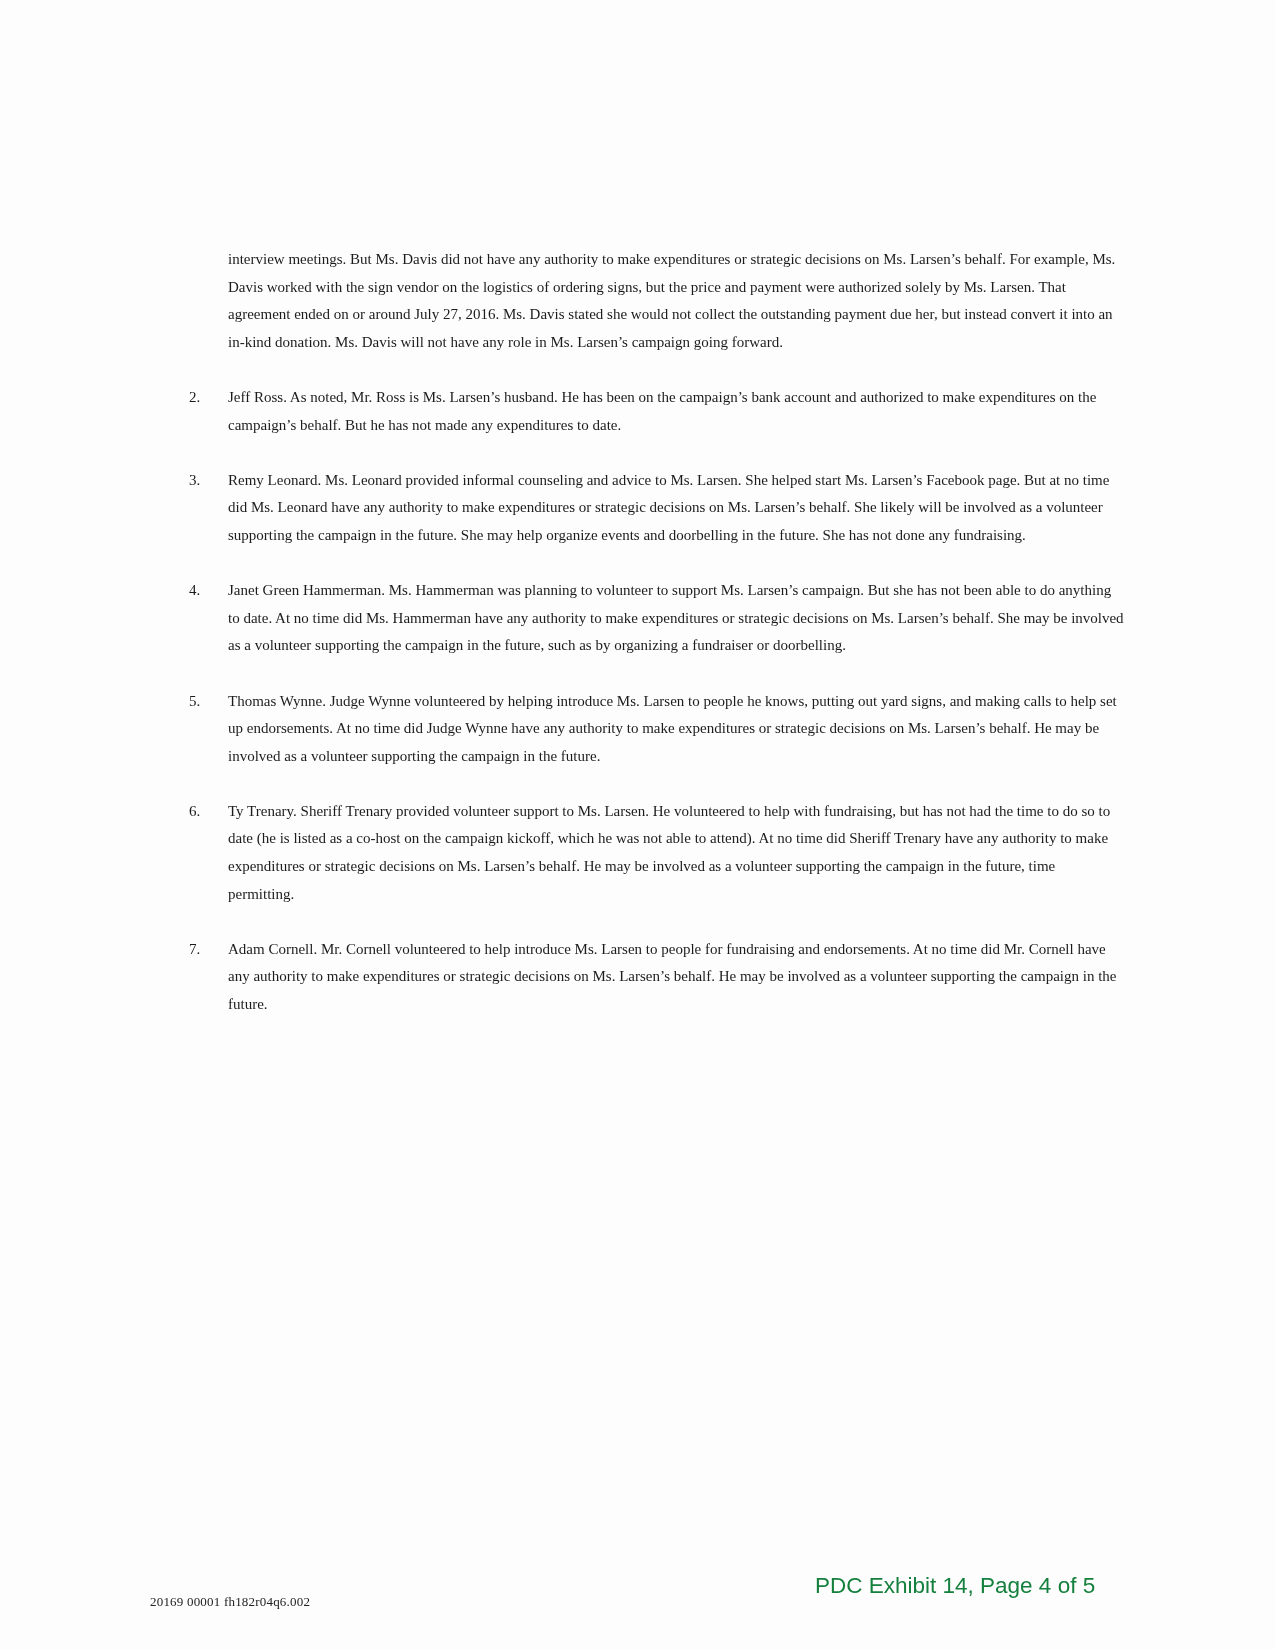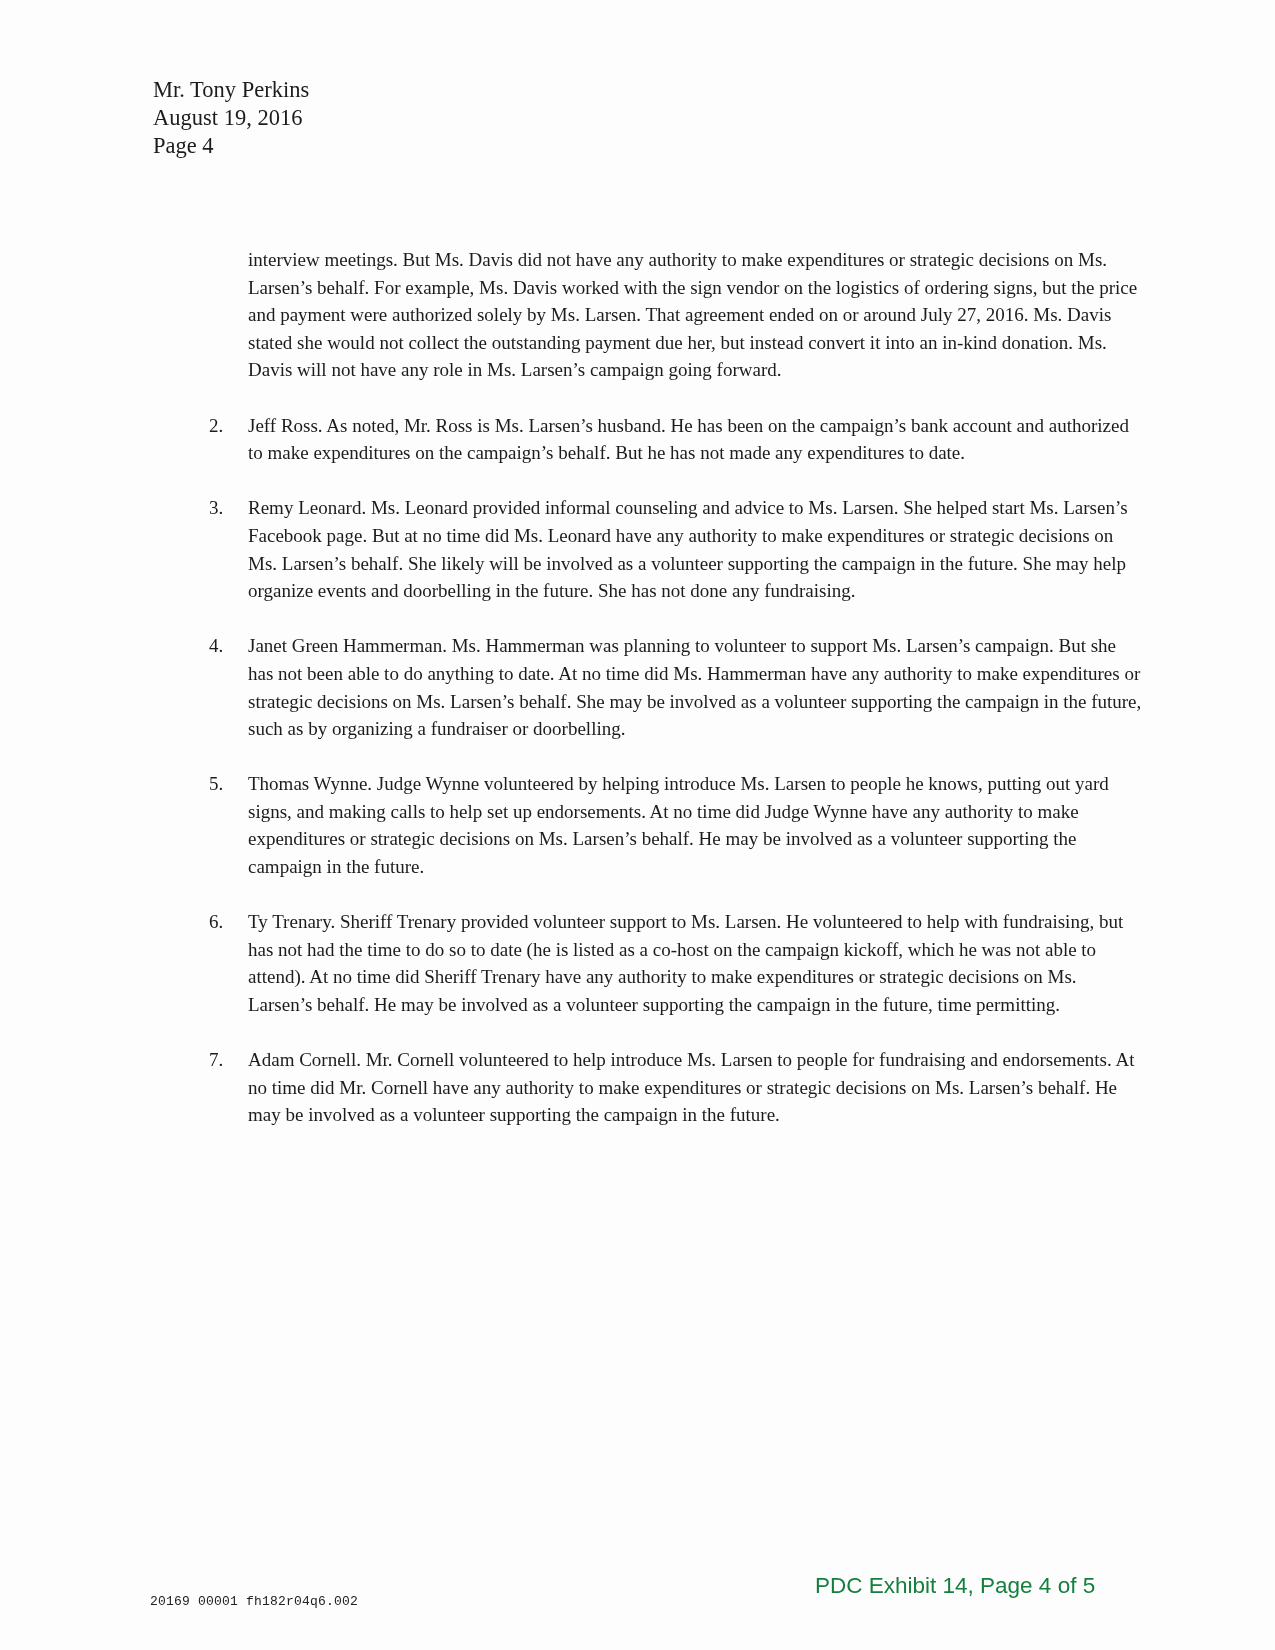--- a/index.html
+++ b/index.html
@@ -9,46 +9,41 @@
     background: #fdfdfd; color: #1c1c1c;
     font-family: "Liberation Serif", "DejaVu Serif", serif;
   }
   .header {
     position: absolute; left: 153px; top: 76px;
     font-size: 22.5px; line-height: 28px;
   }
   .header div { white-space: nowrap; }
   .body {
     position: absolute; left: 189px; top: 246px; width: 940px;
-    font-size: 19px; line-height: 27.6px; margin-left: 20px;
+    font-size: 15px; line-height: 27.6px;
   }
   .para { margin-left: 39px; width: 897px; }
   .item { position: relative; margin-left: 39px; width: 897px; margin-top: 27.6px; }
   .item .num { position: absolute; left: -39px; top: 0; }
   .footer-id {
     position: absolute; left: 150px; top: 1594px;
-    font-family: Liberation Mono, monospace;
+    font-family: Liberation Serif, serif;
     font-size: 13px; color: #222; letter-spacing: 0.2px; text-align: center;
   }
   .footer-exhibit {
     position: absolute; left: 815px; top: 1573px;
     font-family: "Liberation Sans", "DejaVu Sans", sans-serif;
     font-size: 22.5px; color: #15803d; white-space: nowrap;
   }
 </style>
 </head>
 <body>
 
 <div class="page">
 
-  <div class="header">
-    <div>Mr. Tony Perkins</div>
-    <div>August 19, 2016</div>
-    <div>Page 4</div>
-  </div>
 
   <div class="body">
     <div class="para">interview meetings.  But Ms. Davis did not have any authority to make expenditures or strategic decisions on Ms. Larsen’s behalf.  For example, Ms. Davis worked with the sign vendor on the logistics of ordering signs, but the price and payment were authorized solely by Ms. Larsen.  That agreement ended on or around July 27, 2016.  Ms. Davis stated she would not collect the outstanding payment due her, but instead convert it into an in-kind donation.  Ms. Davis will not have any role in Ms. Larsen’s campaign going forward.</div>
 
     <div class="item">
       <span class="num">2.</span>
       <div>Jeff Ross.  As noted, Mr. Ross is Ms. Larsen’s husband.  He has been on the campaign’s bank account and authorized to make expenditures on the campaign’s behalf.  But he has not made any expenditures to date.</div>
     </div>
     <div class="item">
       <span class="num">3.</span>

